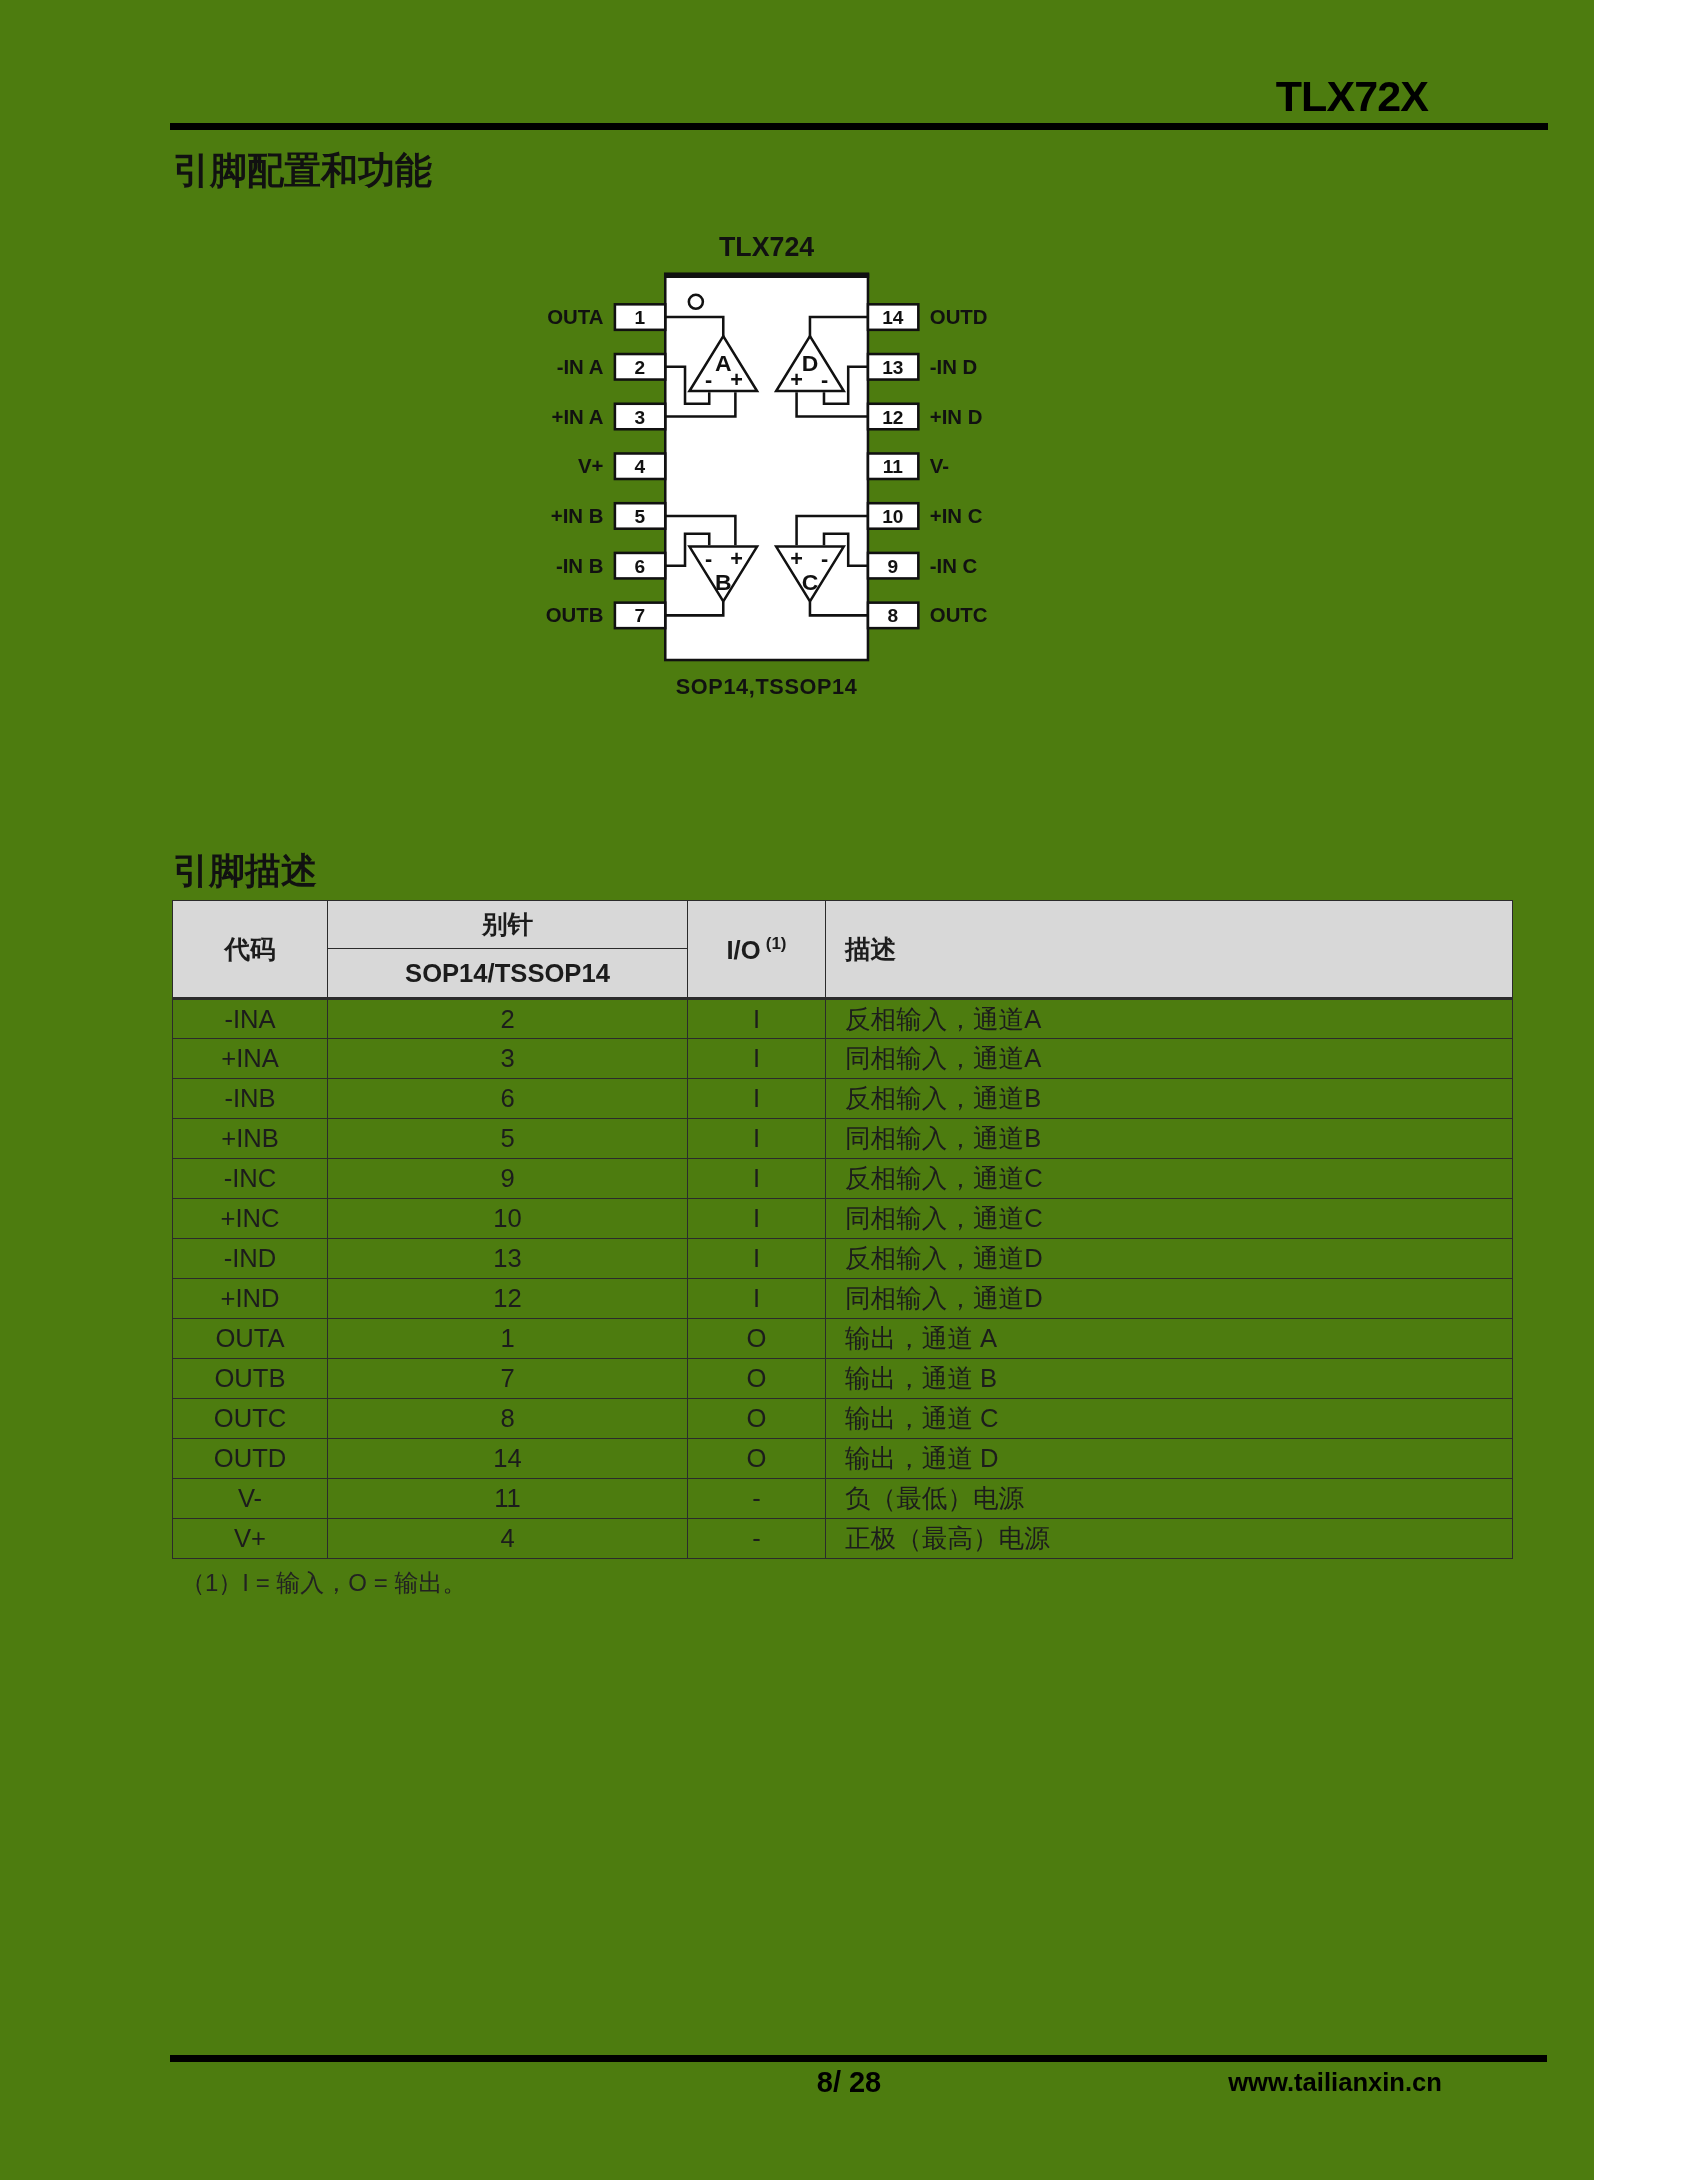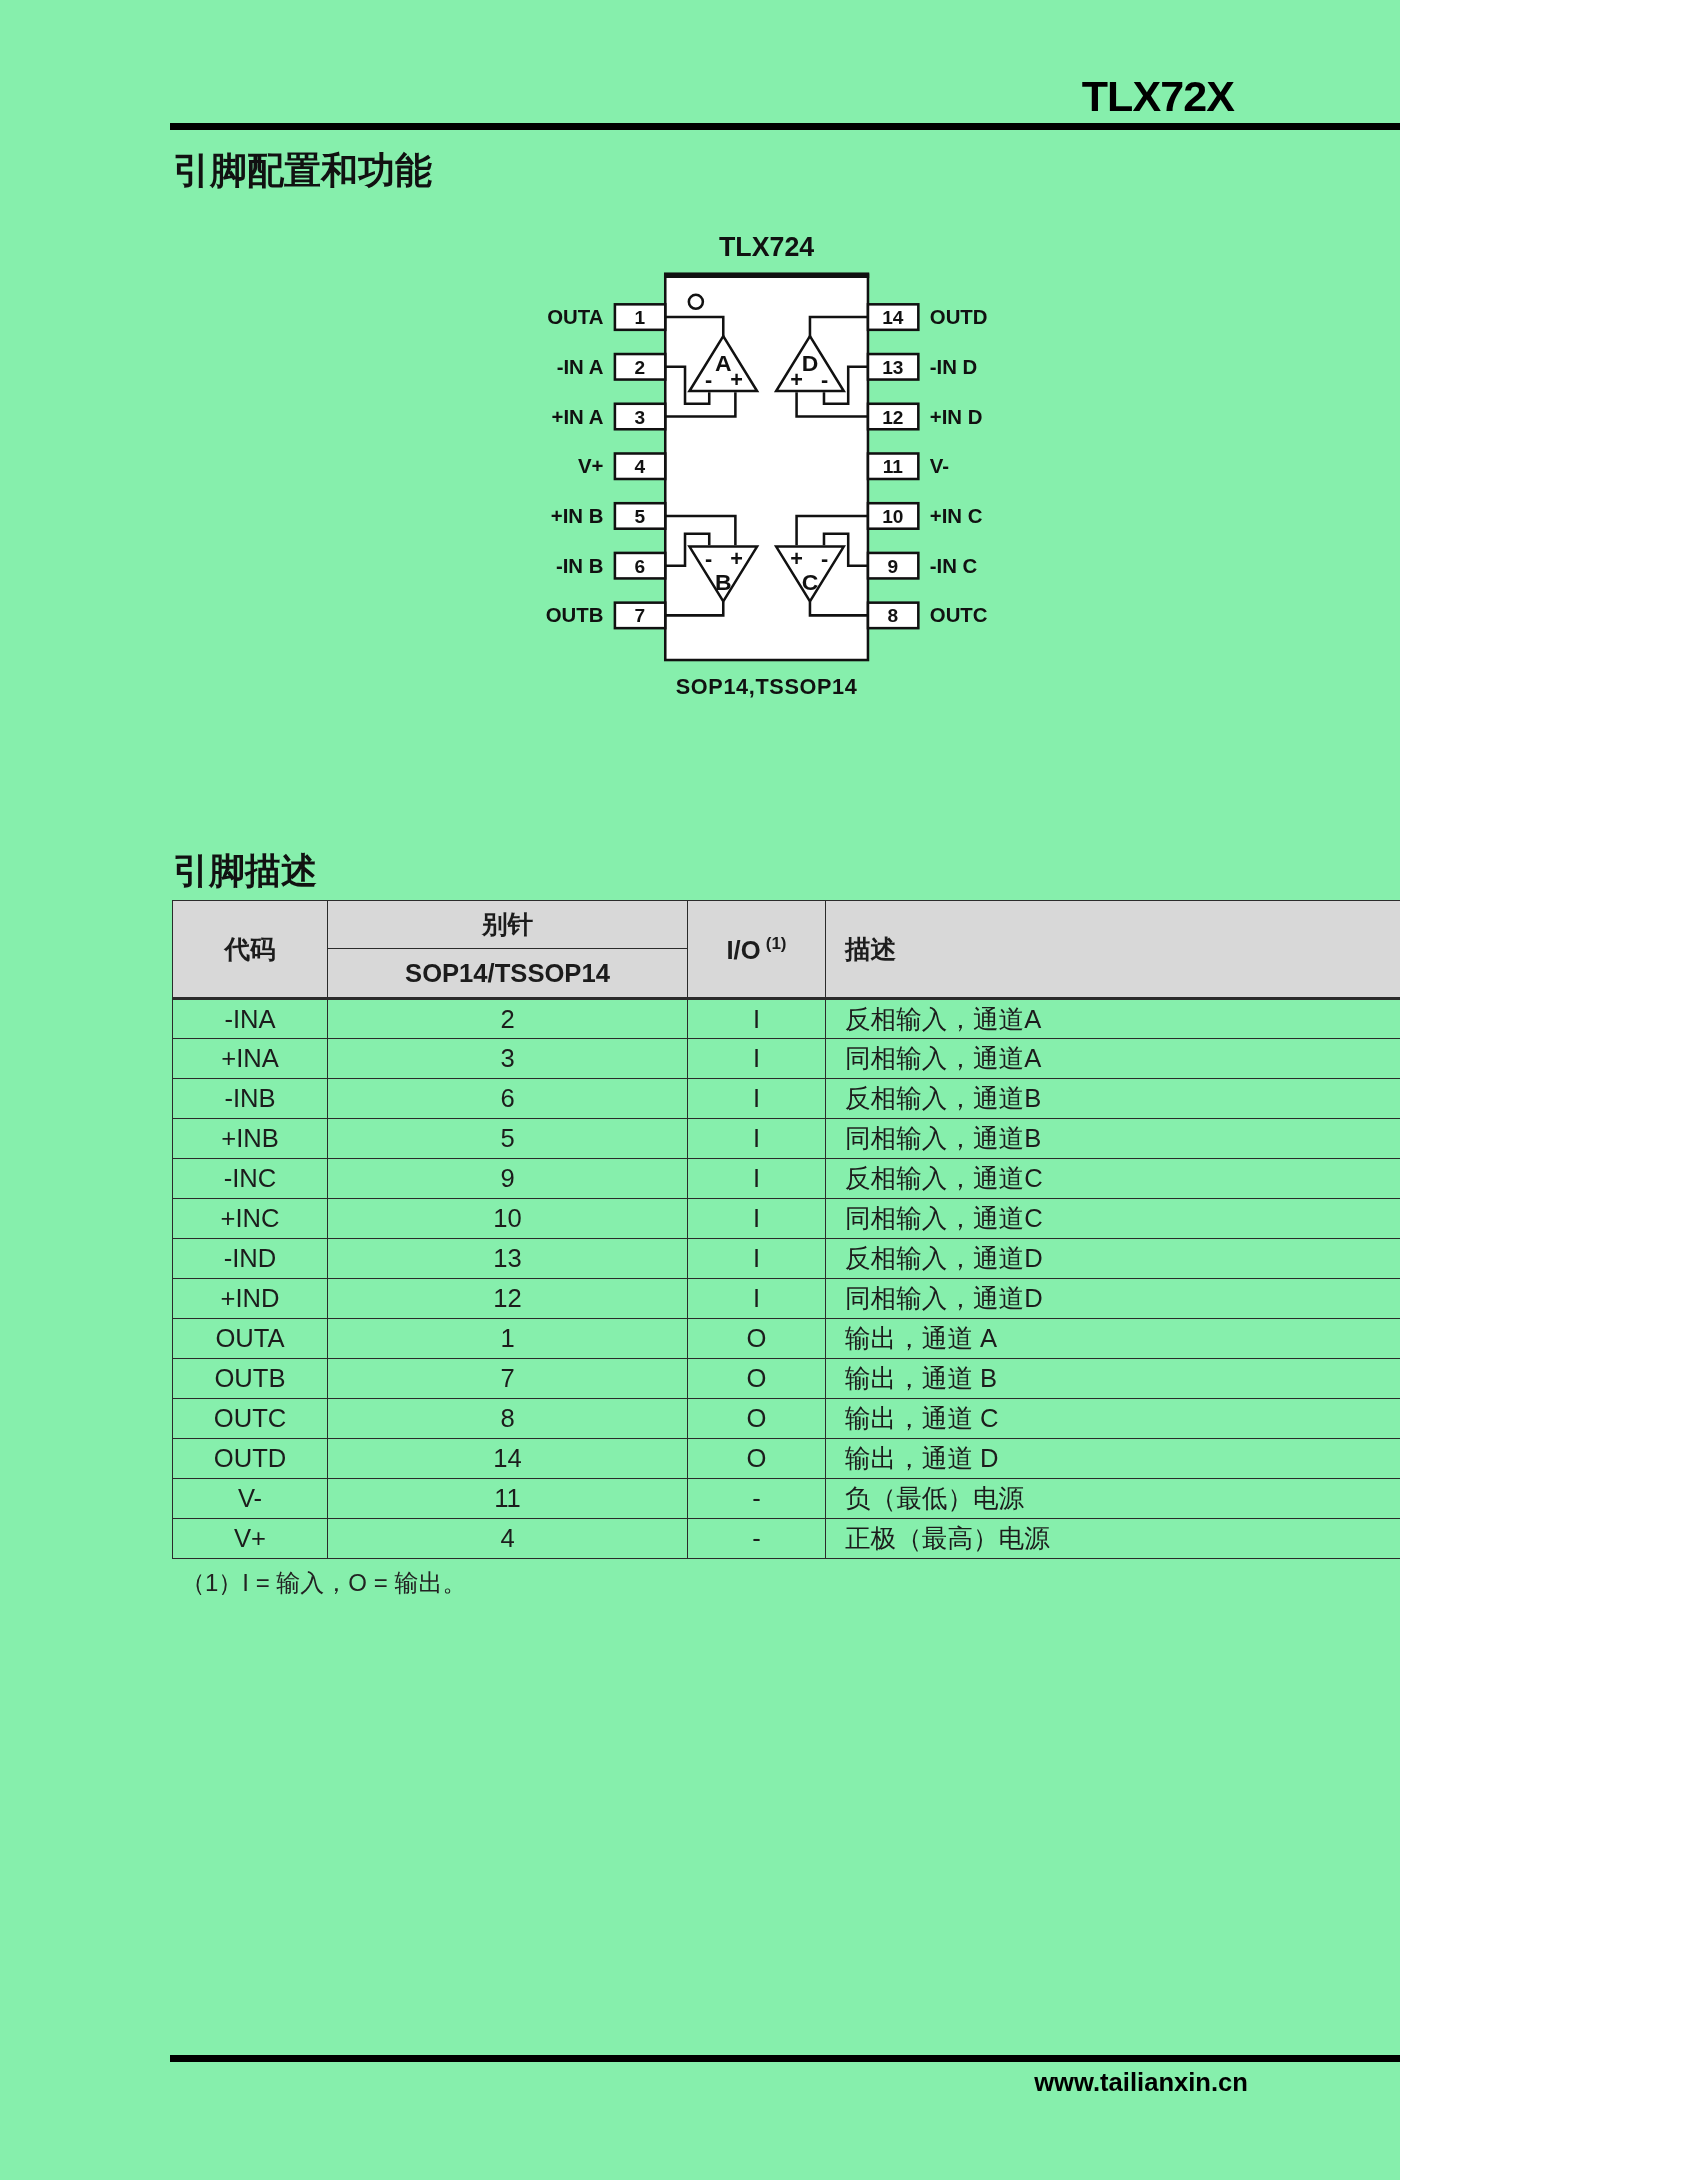--- a/index.html
+++ b/index.html
@@ -1,17 +1,17 @@
 <!DOCTYPE html>
 <html style="font-size:13.6px"><head>
 <meta charset="utf-8">
 <style>
   html,body { margin:0; padding:0; background:#ffffff; }
   .page {
-    position:relative; width:1400px; height:2181px; background:#86efac;
+    position:relative; width:1594px; height:2181px; background:#4d7c0f;
     font-family:"Liberation Sans","DejaVu Sans",sans-serif; color:#1a1a1a;
     overflow:hidden;
   }
   .doc-title {
     position:absolute; top:72px; right:166px;
     font-size:43px; font-weight:bold; letter-spacing:-0.9px; color:#000;
   }
   .header-rule {
     position:absolute; left:170px; top:123px; width:1378px; height:6.8px; background:#000;
   }
@@ -260,16 +260,17 @@
             <td>-</td>
             <td class="desc">正极（最高）电源</td>
           </tr>
       </tbody>
     </table>
   </div>
 
   <div class="footnote">（1）I = 输入，O = 输出。</div>
 
   <div class="footer-rule"></div>
+  <div class="page-number">8/ 28</div>
   <div class="website">www.tailianxin.cn</div>
 
 </div>
 
 
 </body></html>

